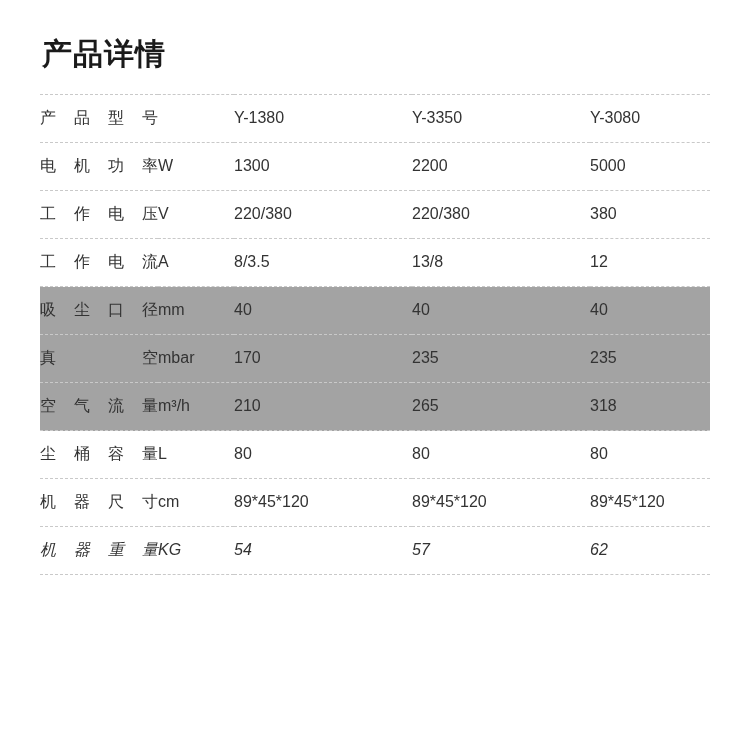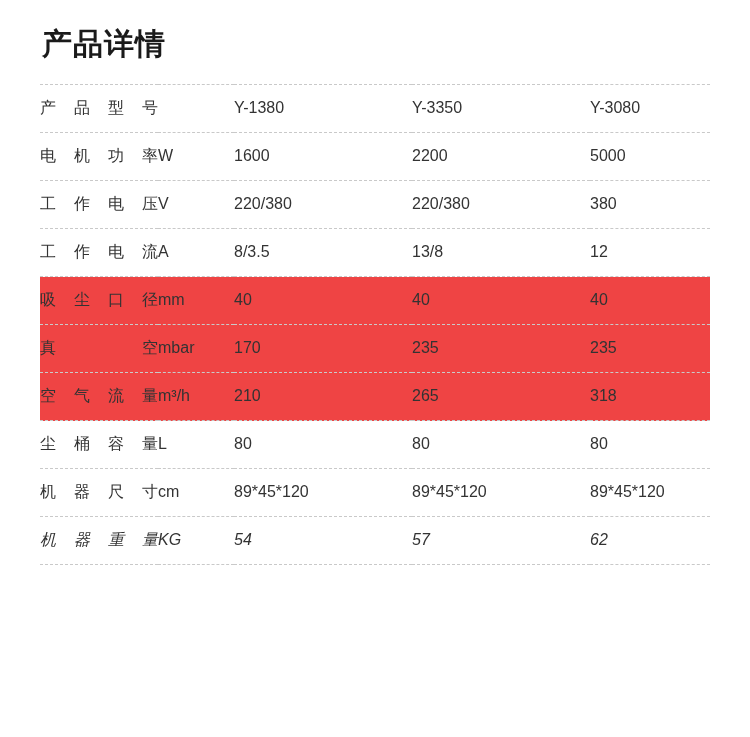--- a/index.html
+++ b/index.html
@@ -19,35 +19,35 @@
     width: 750px;
     height: 737px;
     box-sizing: border-box;
     padding: 0 40px;
   }
   .page-title {
     font-size: 30px;
     font-weight: bold;
     color: #1a1a1a;
     letter-spacing: 1px;
-    padding-top: 26px;
+    padding-top: 36px;
     padding-bottom: 22px;
     padding-left: 2px;
     line-height: 1.2;
   }
   table.spec-table {
     width: 670px;
     border-collapse: collapse;
     table-layout: fixed;
   }
   table.spec-table tr {
     height: 48px;
   }
   table.spec-table tr.shaded td {
-    background: #ef4444;
+    background: #a3a3a3;
   }
   table.spec-table td {
     border-top: 1px dashed #c9c9c9;
     font-size: 16px;
     color: #333333;
     vertical-align: middle;
     padding: 0;
     line-height: 1.3;
   }
   table.spec-table tr:last-child td {
@@ -95,21 +95,21 @@
         <td class="c-label">产品型号</td>
         <td class="c-unit"></td>
         <td class="c-val">Y-1380</td>
         <td class="c-val">Y-3350</td>
         <td class="c-val-last">Y-3080</td>
       </tr>
 
       <tr>
         <td class="c-label">电机功率</td>
         <td class="c-unit">W</td>
-        <td class="c-val">1600</td>
+        <td class="c-val">1300</td>
         <td class="c-val">2200</td>
         <td class="c-val-last">5000</td>
       </tr>
 
       <tr>
         <td class="c-label">工作电压</td>
         <td class="c-unit">V</td>
         <td class="c-val">220/380</td>
         <td class="c-val">220/380</td>
         <td class="c-val-last">380</td>

